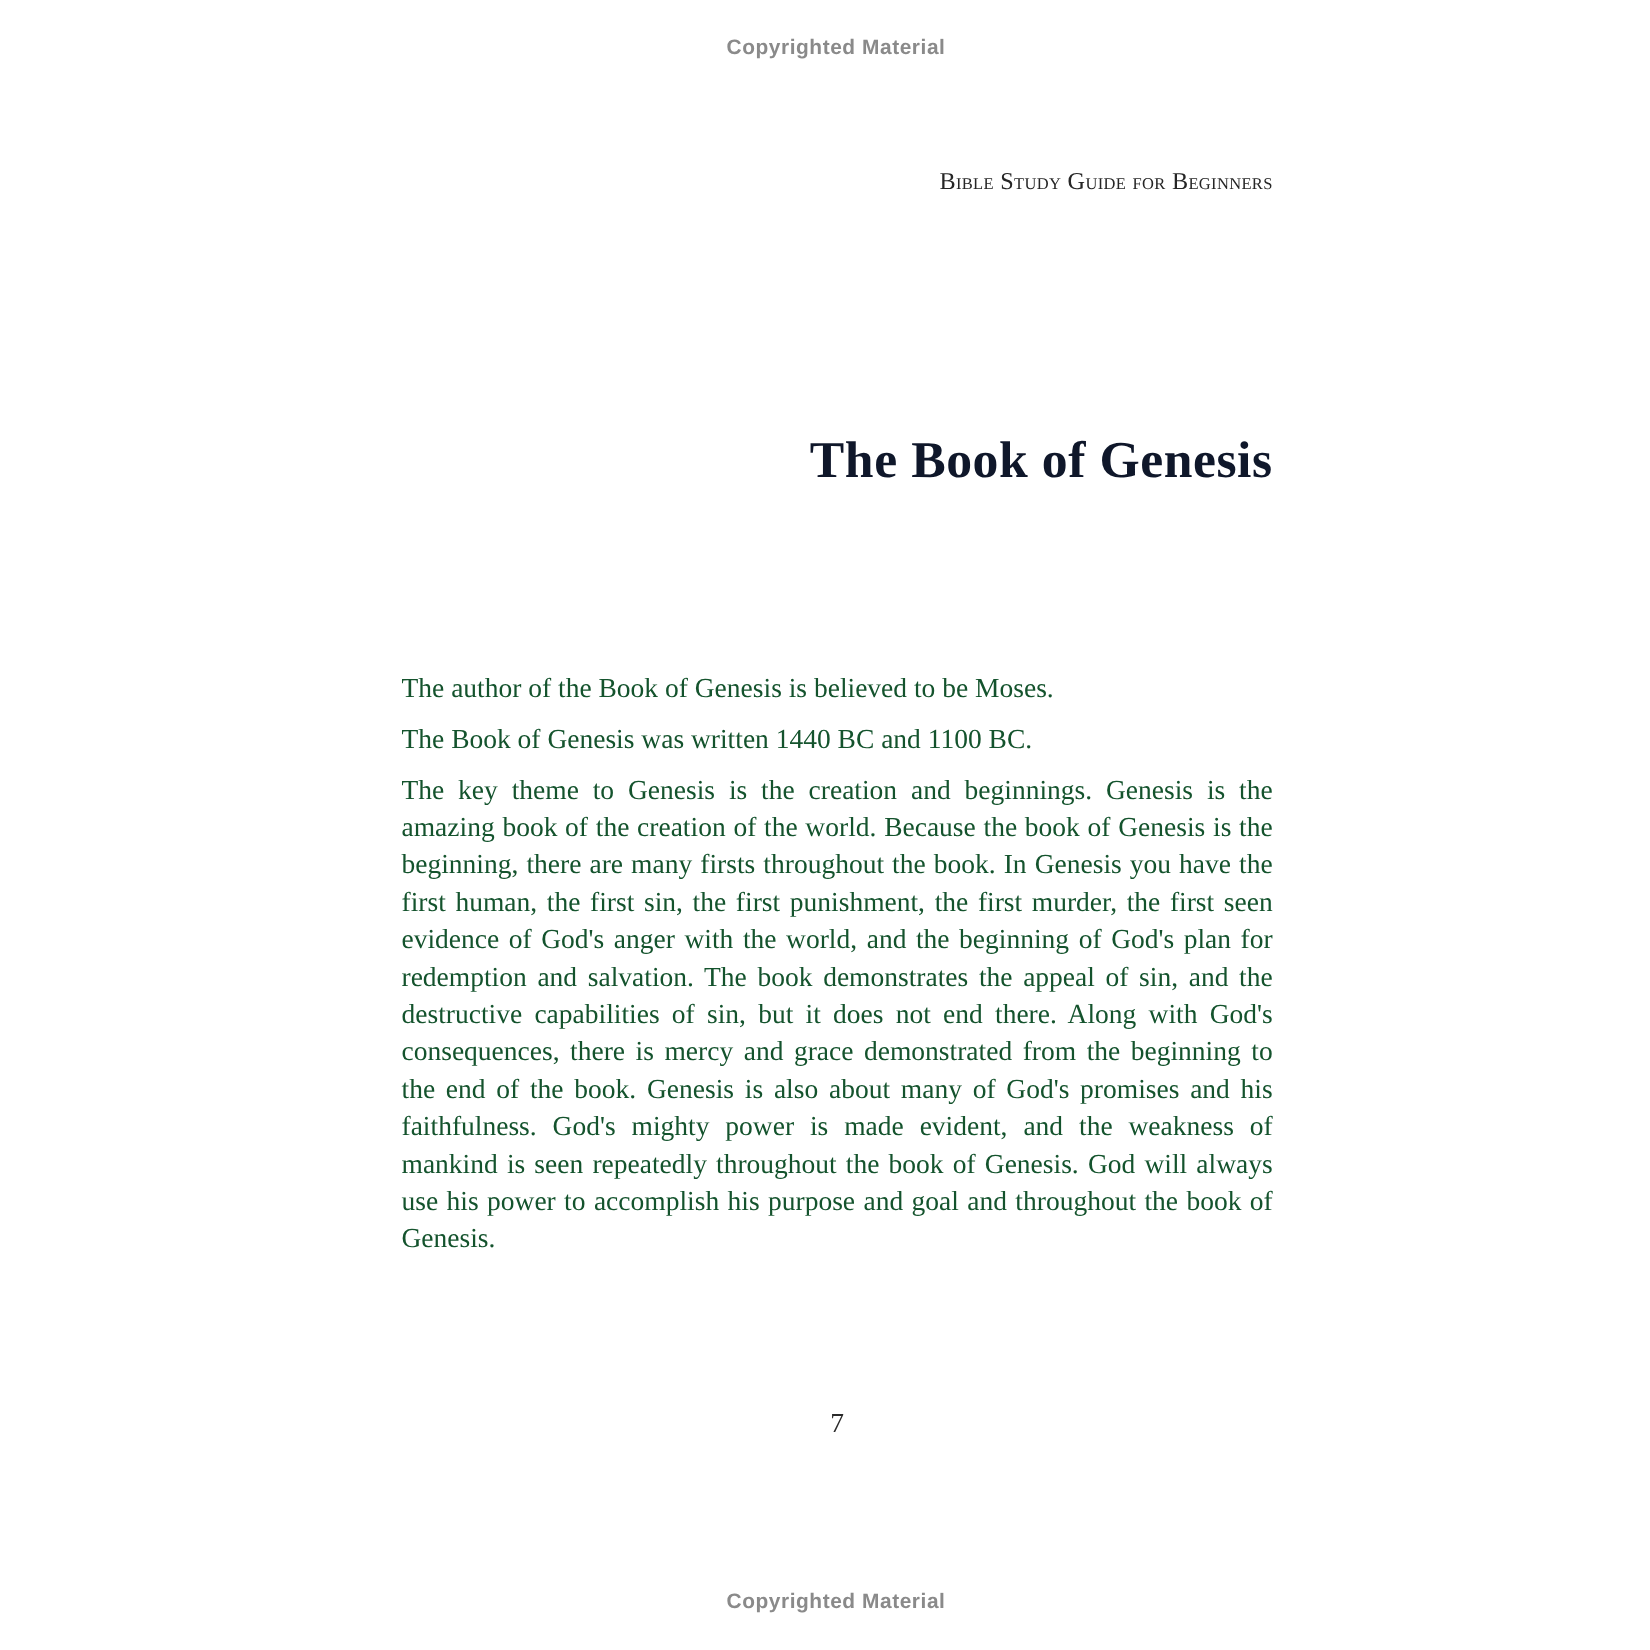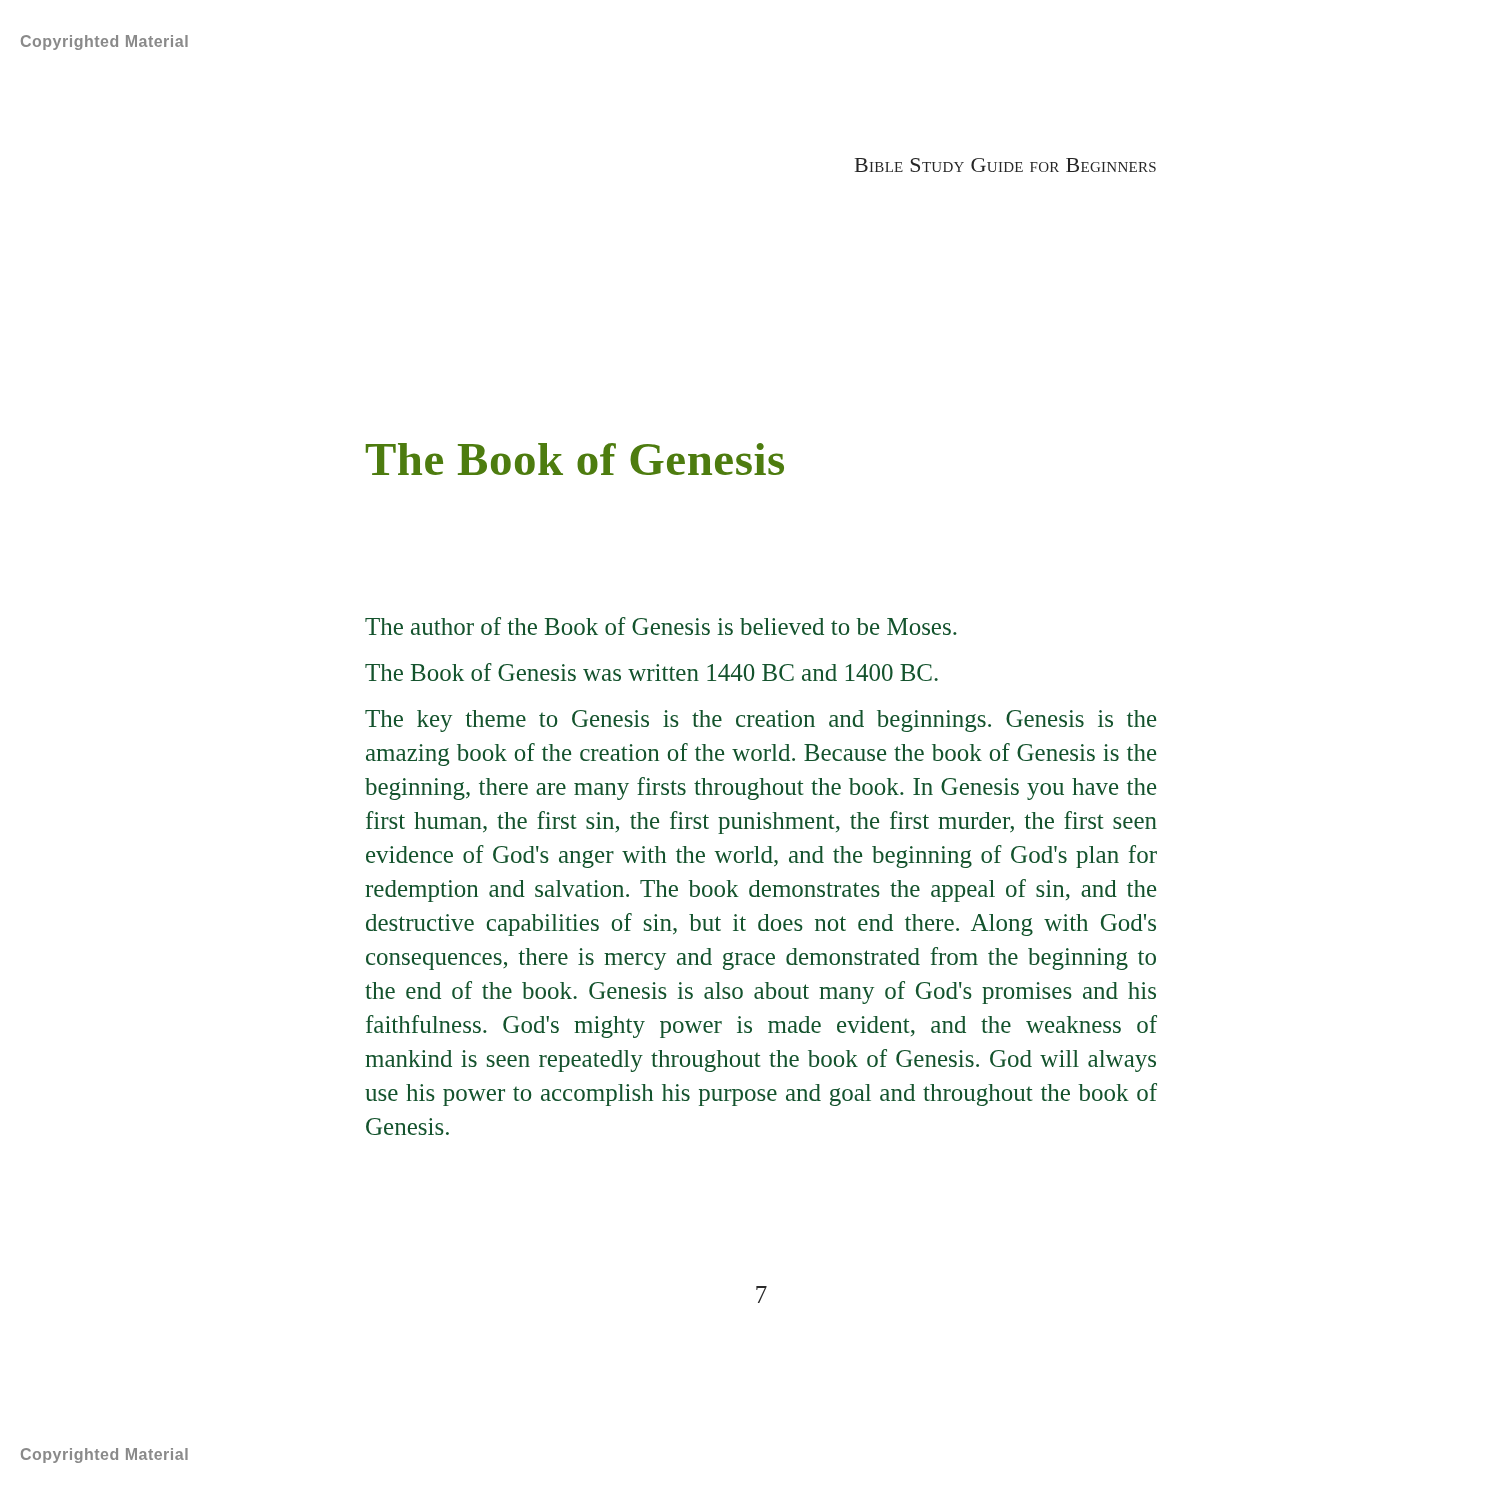--- a/index.html
+++ b/index.html
@@ -10,24 +10,24 @@
     height: 1500px;
     background: #ffffff;
     font-family: "Liberation Serif", serif;
     color: #1c1c1c;
     overflow: hidden;
   }
   .copyright-banner {
     position: absolute;
     left: 0;
     width: 100%;
-    text-align: left;
+    text-align: center;
     font-family: "Liberation Sans", sans-serif;
     font-weight: bold;
-    font-size: 16px;
+    font-size: 19px;
     letter-spacing: 0.5px;
     color: #8a8a8a;
     padding-left: 20px;
   }
   .copyright-top { top: 33px; }
   .copyright-bottom { top: 1446px; }
   .content-column {
     position: absolute;
     left: 365px;
     width: 792px;
@@ -40,28 +40,28 @@
     right: 0;
     width: 100%;
     text-align: right;
     font-variant: small-caps;
     font-size: 22px;
     letter-spacing: 0.3px;
     color: #262626;
   }
   .chapter-title {
     position: absolute;
-    top: 432px;
+    top: 392px;
     left: 0;
     width: 100%;
-    text-align: left;
+    text-align: right;
     font-weight: bold;
     font-size: 47px;
     letter-spacing: 0.5px;
-    color: #4d7c0f;
+    color: #0f172a;
   }
   .body-text {
     position: absolute;
     top: 610px;
     left: 0;
     width: 100%;
     font-size: 25px;
     line-height: 34px;
     text-align: justify;
     color: #14532d;
@@ -85,21 +85,21 @@
   <div class="copyright-banner copyright-top">Copyrighted Material</div>
 
   <div class="content-column">
 
     <div class="running-header">Bible Study Guide for Beginners</div>
 
     <h1 class="chapter-title">The Book of Genesis</h1>
 
     <div class="body-text">
       <p>The author of the Book of Genesis is believed to be Moses.</p>
-      <p>The Book of Genesis was written 1440 BC and 1400 BC.</p>
+      <p>The Book of Genesis was written 1440 BC and 1100 BC.</p>
       <p>The key theme to Genesis is the creation and beginnings.  Genesis is the amazing book of the creation of the world.  Because the book of Genesis is the beginning, there are many firsts throughout the book.  In Genesis you have the first human, the first sin, the first punishment, the first murder, the first seen evidence of God's anger with the world, and the beginning of God's plan for redemption and salvation.  The book demonstrates the appeal of sin, and the destructive capabilities of sin, but it does not end there. Along with God's consequences, there is mercy and grace demonstrated from the beginning to the end of the book.  Genesis is also about many of God's promises and his faithfulness.  God's mighty power is made evident, and the weakness of mankind is seen repeatedly throughout the book of Genesis.   God will always use his power to accomplish his purpose and goal and throughout the book of Genesis.</p>
     </div>
 
     <div class="page-number">7</div>
 
   </div>
 
   <div class="copyright-banner copyright-bottom">Copyrighted Material</div>
 
 </div>

